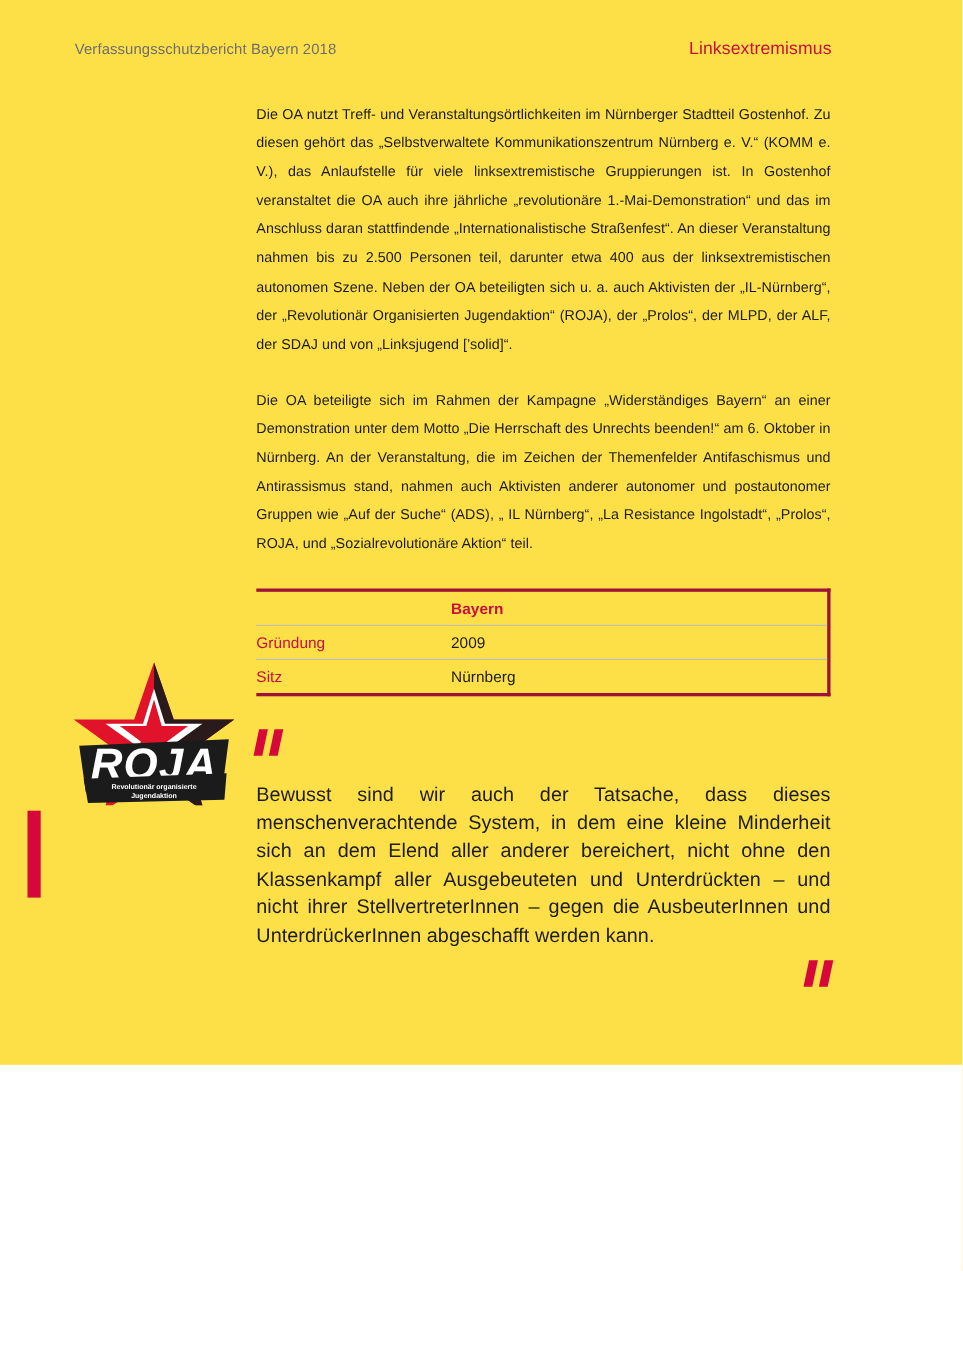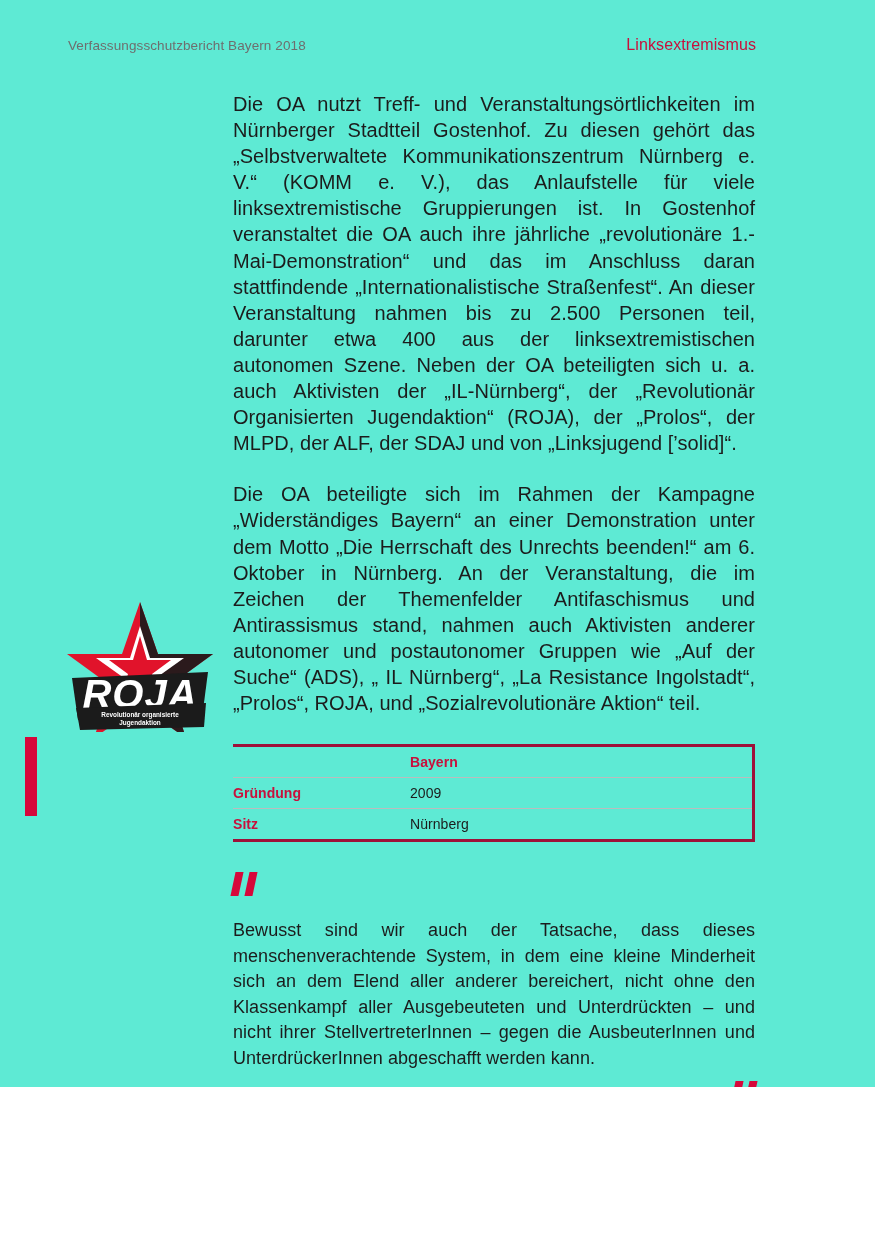--- a/index.html
+++ b/index.html
@@ -12,22 +12,22 @@
     height: 1241px;
     position: relative;
     font-family: "Liberation Sans", sans-serif;
     -webkit-font-smoothing: antialiased;
   }
 
   .page {
     position: absolute;
     left: 0; top: 0;
     width: 875px;
-    height: 1087px;
-    background: #5eead4;
+    height: 968px;
+    background: #fde047;
     overflow: hidden;
   }
 
   
   .header {
     position: absolute;
     left: 68px;
     top: 36px;
     width: 688px;
     display: flex;
@@ -61,21 +61,21 @@
   
   .content {
     position: absolute;
     left: 233px;
     top: 91px;
     width: 522px;
   }
 
   p.body-text {
     margin: 0 0 25px 0;
-    font-size: 20px;
+    font-size: 13px;
     line-height: 26.1px;
     color: #1c1c1c;
     text-align: justify;
     text-justify: inter-word;
     hyphens: manual;
     letter-spacing: 0.05px;
   }
 
   
   .section-heading {
@@ -112,21 +112,21 @@
   }
   table.info-table th.th-blank { border-bottom: 1.5px solid #bcbcbc; }
   table.info-table th.th-value {
     border-bottom: 1.5px solid #bcbcbc;
     color: #c8103c;
     font-weight: bold;
     padding-left: 2px;
   }
   table.info-table tbody td.cell-label {
     color: #c8103c;
-    font-weight: bold;
+    font-weight: normal;
   }
   table.info-table tbody td.cell-value {
     color: #1c1c1c;
     padding-left: 2px;
   }
   table.info-table tbody tr.row-divider td {
     border-bottom: 1.5px solid #bcbcbc;
   }
   table.info-table tbody tr td:last-child { padding-right: 16px; }
   table.info-table thead th:last-child { }

